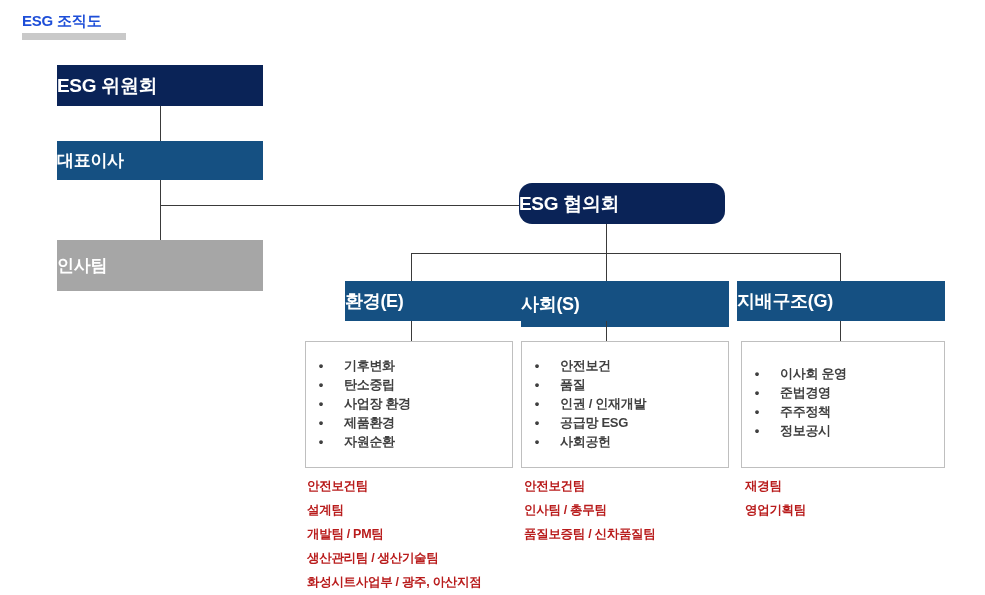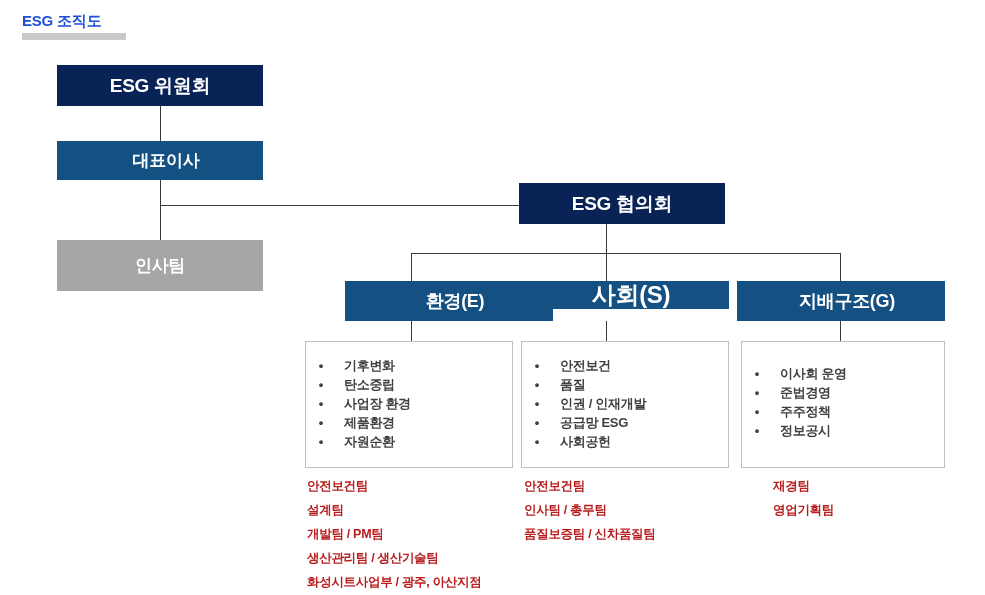--- a/index.html
+++ b/index.html
@@ -37,55 +37,55 @@
     width: 104px;
     height: 7px;
     background: #C9C9C9;
   }
 
   
   .node {
     position: absolute;
     display: flex;
     align-items: center;
-    justify-content: center;
     color: #ffffff;
     font-weight: bold;
     letter-spacing: -0.3px;
     white-space: nowrap;
     box-sizing: border-box;
   }
   .node.navy   { background: #0A2357; }
-  .node.blue   { background: #155082; padding-left: 12px; }
+  .node.blue   { background: #155082; }
   .node.gray   { background: #A6A6A6; }
 
   #node-esg-committee {
     left: 57px; top: 65px; width: 206px; height: 41px;
     font-size: 19px;
   }
   #node-ceo {
     left: 57px; top: 141px; width: 206px; height: 39px;
     font-size: 17px;
   }
   #node-hr-team {
     left: 57px; top: 240px; width: 206px; height: 51px;
     font-size: 17px;
   }
   #node-esg-council {
     left: 519px; top: 183px; width: 206px; height: 41px;
     font-size: 19px;
+    border-radius: 13px;
   }
   #node-pillar-e {
     left: 305px; top: 281px; width: 208px; height: 40px;
     font-size: 18px;
     margin-left: 40px;
   }
   #node-pillar-s {
-    left: 521px; top: 281px; width: 208px; height: 28px;
-    font-size: 24px;
+    left: 521px; top: 281px; width: 208px; height: 46px;
+    font-size: 18px;
   }
   #node-pillar-g {
     left: 737px; top: 281px; width: 208px; height: 40px;
     font-size: 18px;
   }
 
   
   .line {
     position: absolute;
     background: #3A3A3A;
@@ -131,21 +131,21 @@
     position: absolute;
     font-size: 12.5px;
     font-weight: bold;
     color: #b91c1c;
     letter-spacing: -0.3px;
     line-height: 24px;
     white-space: nowrap;
   }
   #teams-e { left: 307px; top: 474px; }
   #teams-s { left: 524px; top: 474px; }
-  #teams-g { left: 745px; top: 474px; margin-left: 28px; }
+  #teams-g { left: 745px; top: 474px; }
 </style>
 </head>
 <body>
 
 <div id="canvas">
 
   <div class="title-text">ESG 조직도</div>
   <div class="title-rule"></div>
 
   <div class="node navy" id="node-esg-committee">

